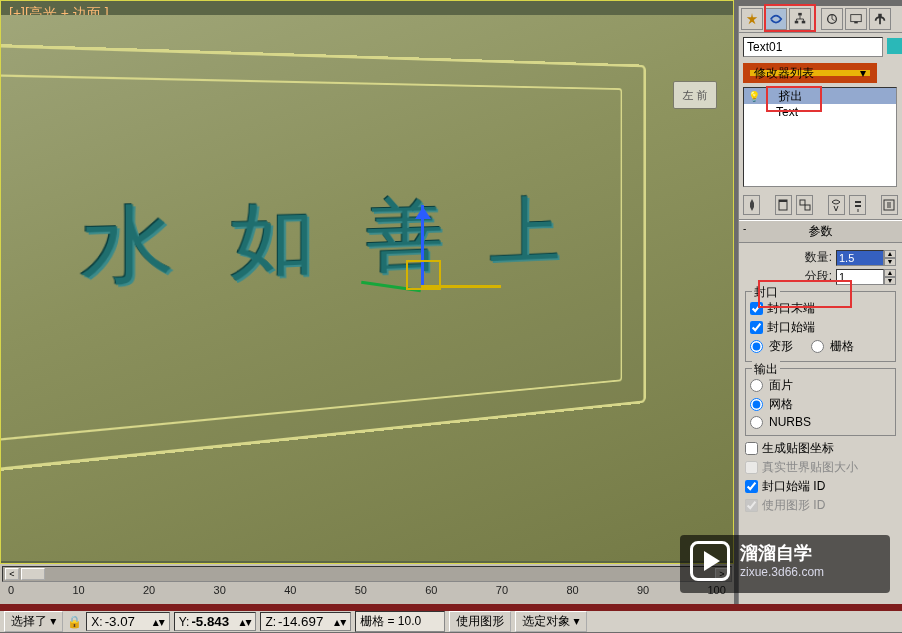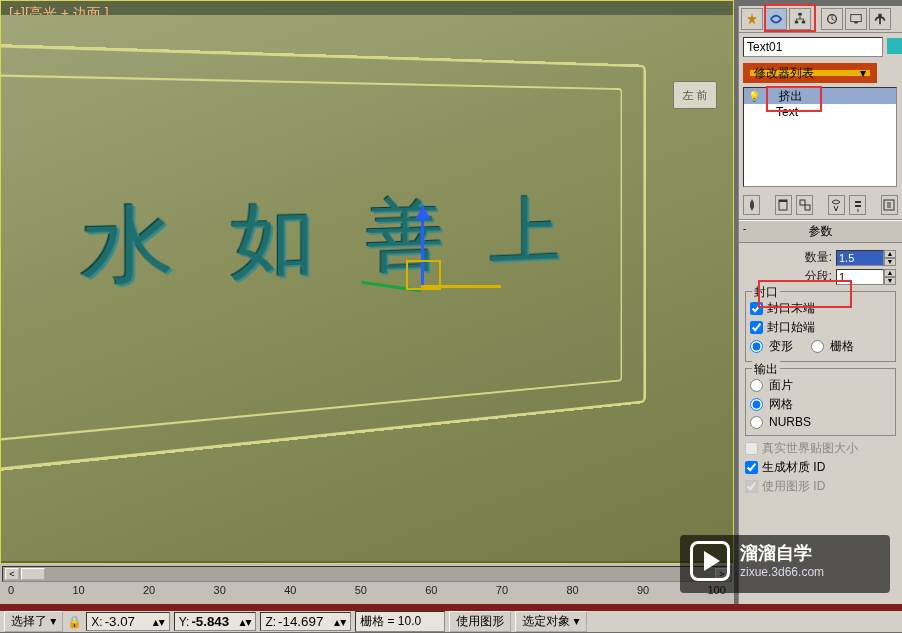--- a/index.html
+++ b/index.html
@@ -308,27 +308,31 @@
       <div class="radio-row">
           <input type="radio" checked="" style="">
           <span>网格</span>
         </div>
       <div class="radio-row">
           <input type="radio" style="">
           <span>NURBS</span>
         </div>
     </div>
 
+    <div class="chk">
+        <input type="checkbox" style="">
+        <span>生成贴图坐标</span>
+      </div>
     <div class="chk disabled">
         <input type="checkbox" disabled="" style="">
         <span>真实世界贴图大小</span>
       </div>
     <div class="chk">
         <input type="checkbox" checked="" style="">
-        <span>生成材质 ID</span>
+        <span>封口始端 ID</span>
       </div>
     <div class="chk disabled">
         <input type="checkbox" checked="" disabled="" style="">
         <span>使用图形 ID</span>
       </div>
   </div>
 </div>
 
 <div id="rbox1" class="redbox"></div>
 <div id="rbox2" class="redbox"></div>

